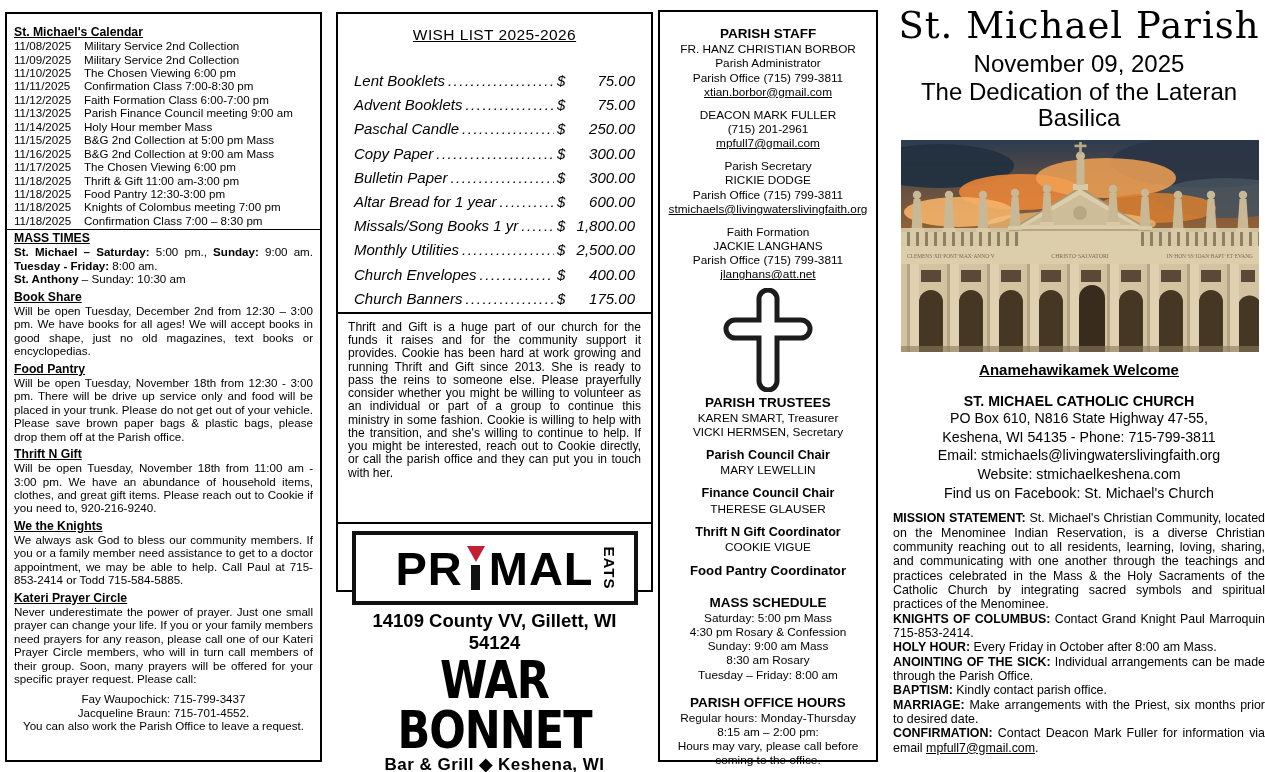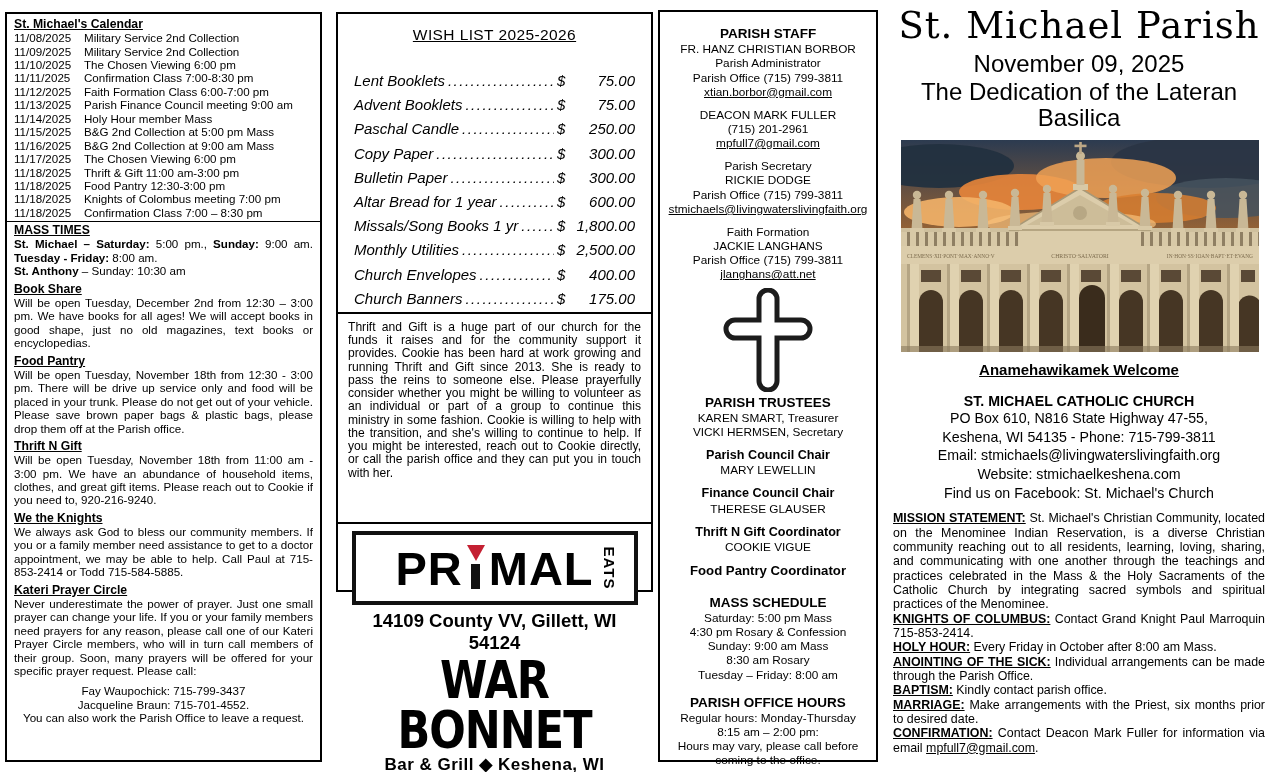--- a/index.html
+++ b/index.html
@@ -5,21 +5,21 @@
   * { box-sizing: border-box; margin: 0; padding: 0; }
   html,body { background:#fff; }
   .page {
     position: relative; width: 1265px; height: 772px;
     background: #fff; color: #000;
     font-family: "Liberation Sans", sans-serif; overflow: hidden;
   }
   
   .col1 {
     position: absolute; left: 5px; top: 12px; width: 317px; height: 750px;
-    border: 2px solid #000; padding: 3px 7px; font-size: 11.6px; line-height: 1.16;
+    border: 2px solid #000; padding: 11px 7px; font-size: 11.6px; line-height: 1.16;
   }
   .sec-title { font-weight: bold; text-decoration: underline; font-size: 12.2px; margin-top: 4px; }
   .cal-row { display: flex; }
   .cal-date { flex: none; width: 70px; }
   .cal-desc { flex: 1; }
   .cal-divider { border-top: 1.6px solid #000; margin: 2px -7px 0 -7px; }
   .just { text-align: justify; }
   .ctr { text-align: center; }
   .mt-p b { font-weight: bold; }
   
@@ -32,21 +32,21 @@
   .wish-items { margin-top: 28px; font-style: italic; }
   .wish-row { display: flex; align-items: baseline; font-size: 15px; height: 24.2px; }
   .wish-name { flex: none; white-space: nowrap; }
   .wish-leader { flex: 1; overflow: hidden; white-space: nowrap; margin: 0 3px; }
   .wish-leader::after { content: "................................................................"; letter-spacing: 1.5px; }
   .wish-cur { flex: none; width: 16px; }
   .wish-amt { flex: none; width: 62px; text-align: right; }
   .tg-para { flex: none; height: 210px; border-bottom: 2px solid #000; padding: 7px 10px 0; font-size: 12.1px; line-height: 1.095; text-align: justify; }
   .ads { flex: 1; padding: 5px 8px 0; text-align: center; }
   .primal-box { width: 286px; height: 74px; border: 4px solid #111; margin: 2px auto 0; position: relative; display: flex; align-items: center; justify-content: center; background:#fff; }
-  .primal-word { display: flex; font-weight: 900; font-size: 47px; letter-spacing: 1px; line-height: 1; font-family: "Liberation Sans", sans-serif; }
+  .primal-word { display: flex; align-items: center; font-weight: 900; font-size: 47px; letter-spacing: 1px; line-height: 1; font-family: "Liberation Sans", sans-serif; }
   .primal-i { display: inline-flex; flex-direction: column; align-items: center; margin: 0 4px; }
   .primal-tri { width: 0; height: 0; border-left: 9px solid transparent; border-right: 9px solid transparent; border-top: 16px solid #c42032; }
   .primal-stem { width: 9px; height: 25px; background: #111; margin-top: 3px; }
   .primal-eats { position: absolute; right: 3px; top: 50%; transform: translateY(-50%) rotate(90deg); font-weight: 900; font-size: 15px; letter-spacing: 1px; }
   .primal-addr { font-weight: bold; font-size: 18.5px; margin-top: 5px; }
   .wb-name { font-weight: 900; font-size: 43px; line-height: 1; margin-top: 9px; transform: scaleY(1.18); letter-spacing: -1px; font-family: "DejaVu Sans", sans-serif; }
   .wb-tag { font-weight: 900; font-size: 17px; margin-top: 5px; letter-spacing: .5px; }
   
   .col3 {
     position: absolute; left: 658px; top: 10px; width: 220px; height: 752px;
@@ -60,21 +60,21 @@
   
   .col4 { position: absolute; left: 893px; top: 4px; width: 372px; }
   .mast-title { font-family: "DejaVu Serif", serif; font-size: 37px; text-align: center; letter-spacing: 1px; }
   .mast-date { font-size: 24px; text-align: center; margin-top: 3px; }
   .mast-feast { font-size: 24px; text-align: center; line-height: 1.1; margin-top: 1px; }
   .photo { display: block; margin: 8px 0 0 8px; }
   .welcome-h { text-align: center; font-weight: bold; text-decoration: underline; font-size: 15px; margin-top: 9px; }
   .church-name { text-align: center; font-weight: bold; font-size: 14.2px; margin-top: 15px; }
   .church-lines { text-align: center; font-size: 14.2px; line-height: 1.32; }
   .info { margin-top: 9px; font-size: 12.4px; line-height: 1.155; text-align: justify; }
-  .info-lbl { font-weight: bold; text-decoration: underline; }
+  .info-lbl { font-weight: bold; }
 </style>
 </head>
 <body>
 
 <div class="page">
 
   <div class="col1">
     <div class="sec-title" style="margin-top:0">St. Michael's Calendar</div>
     <div>
       <div class="cal-row">

